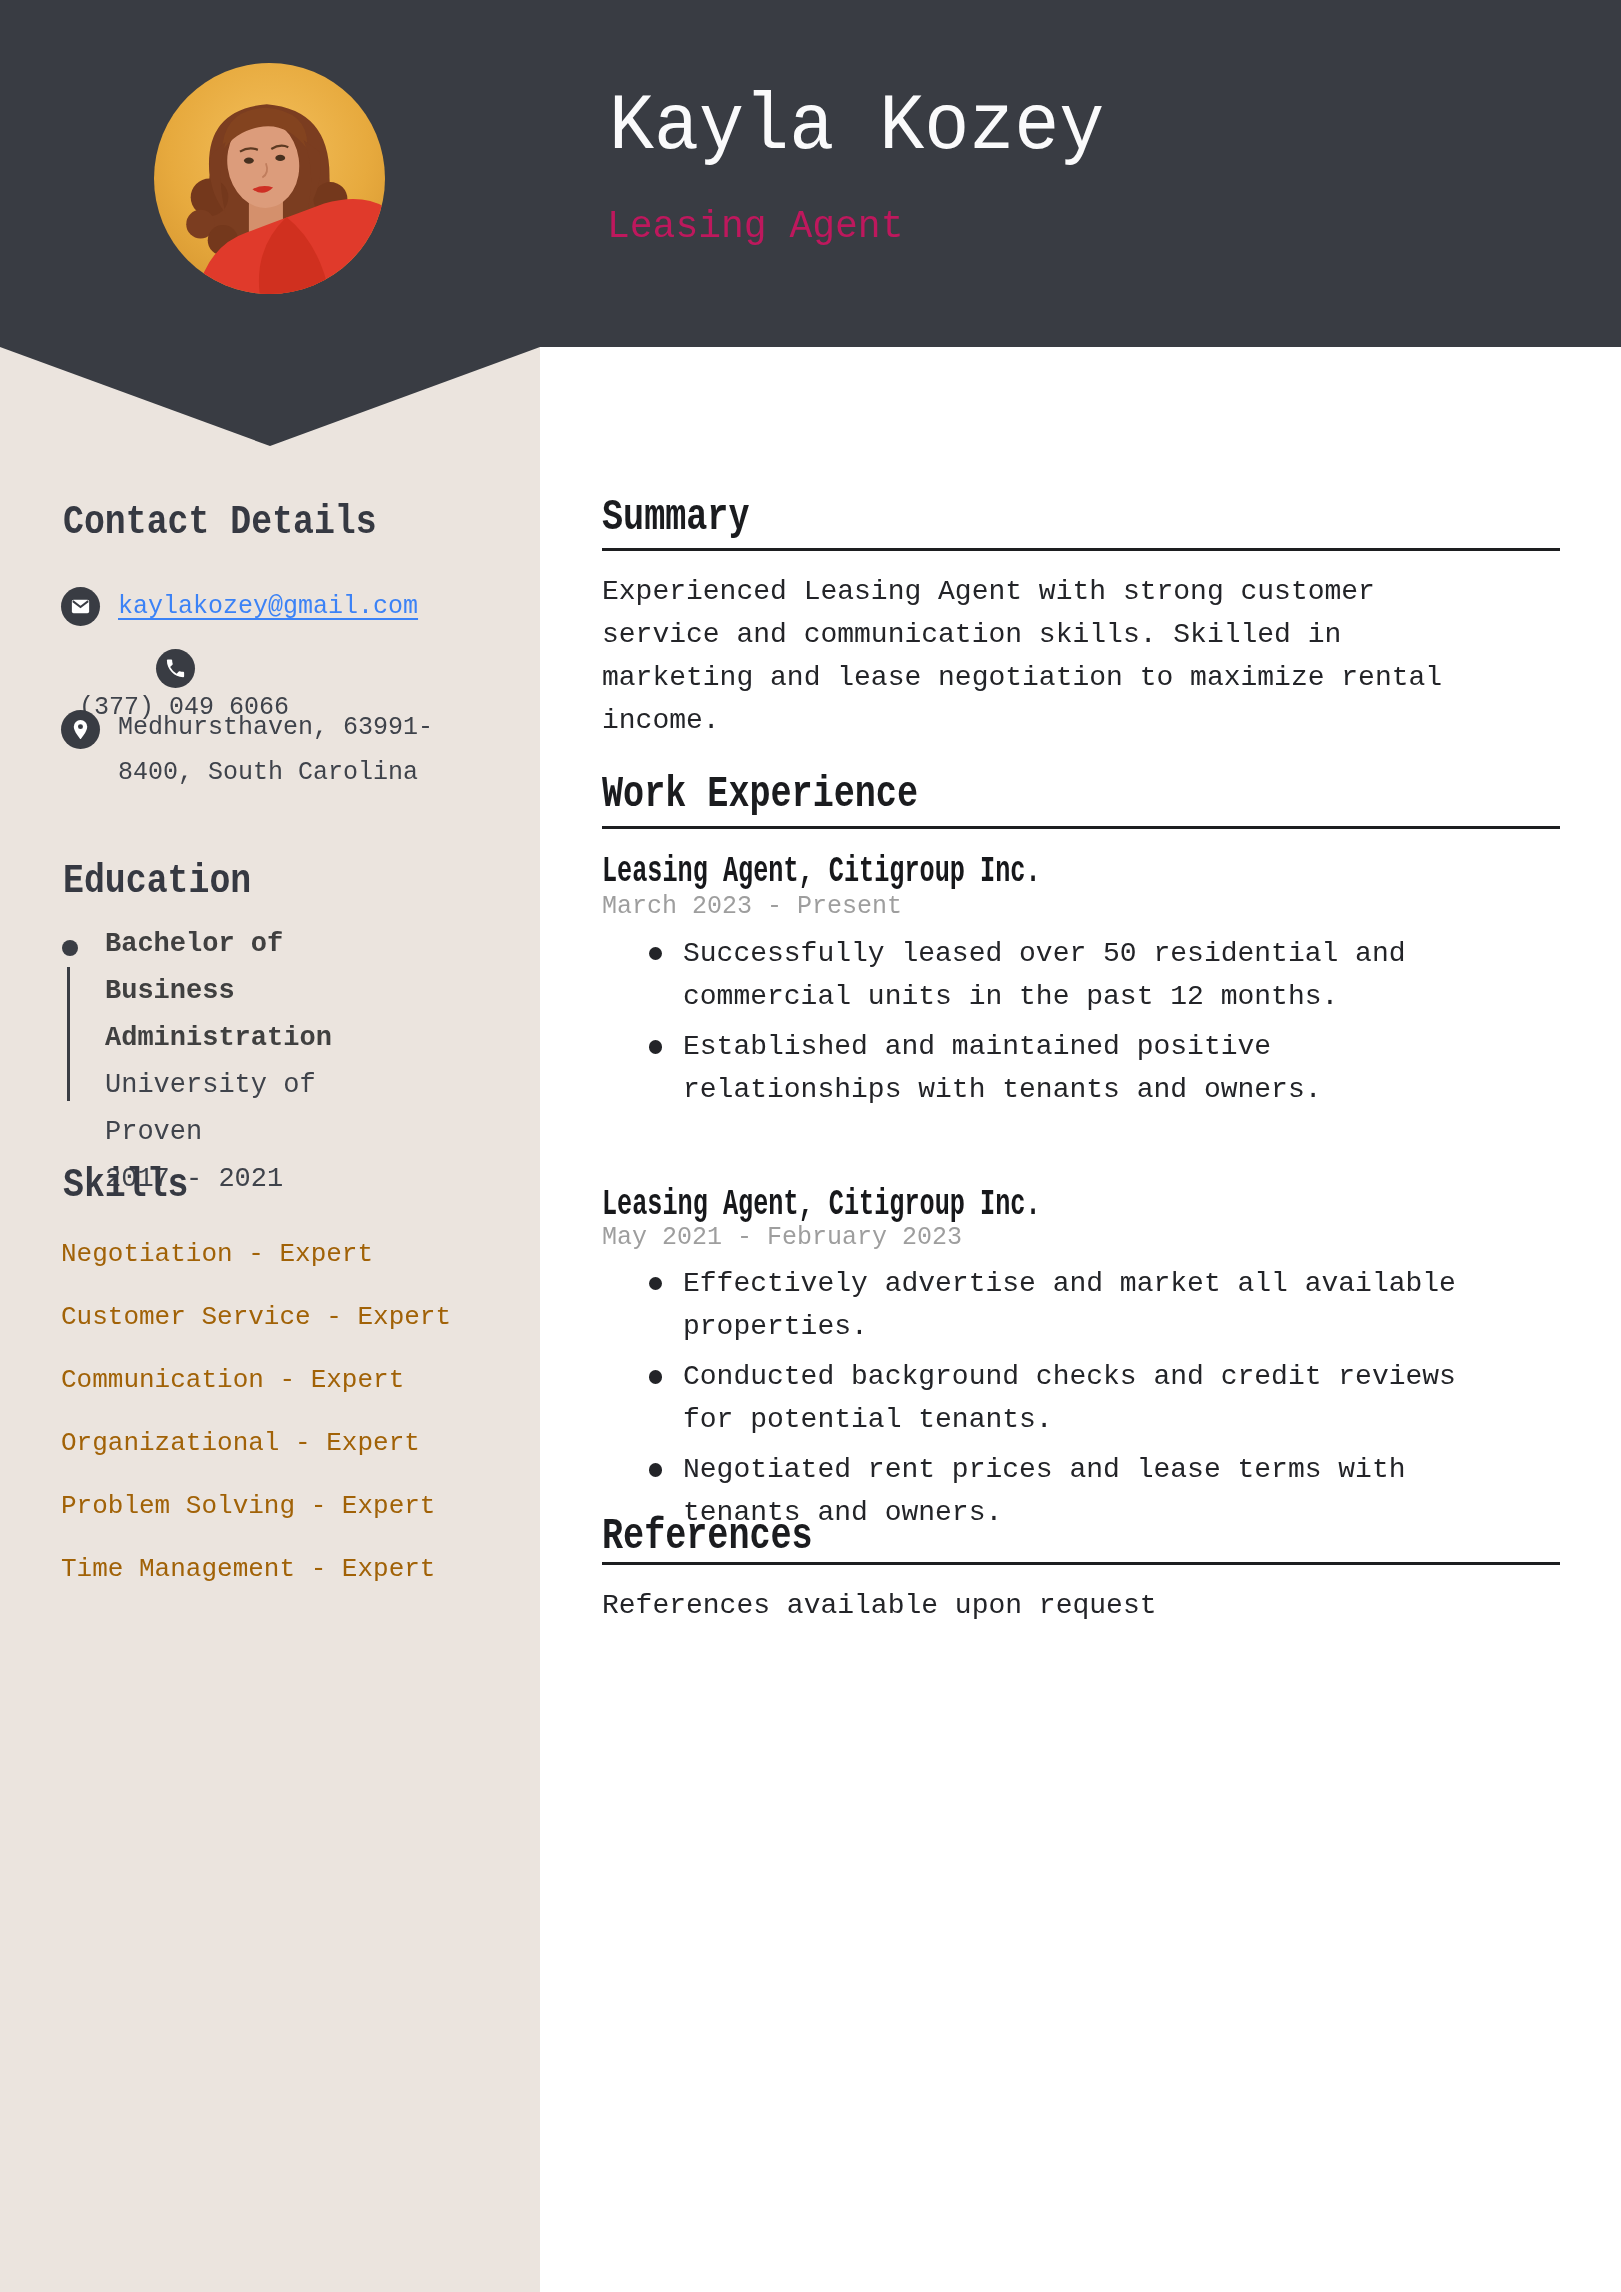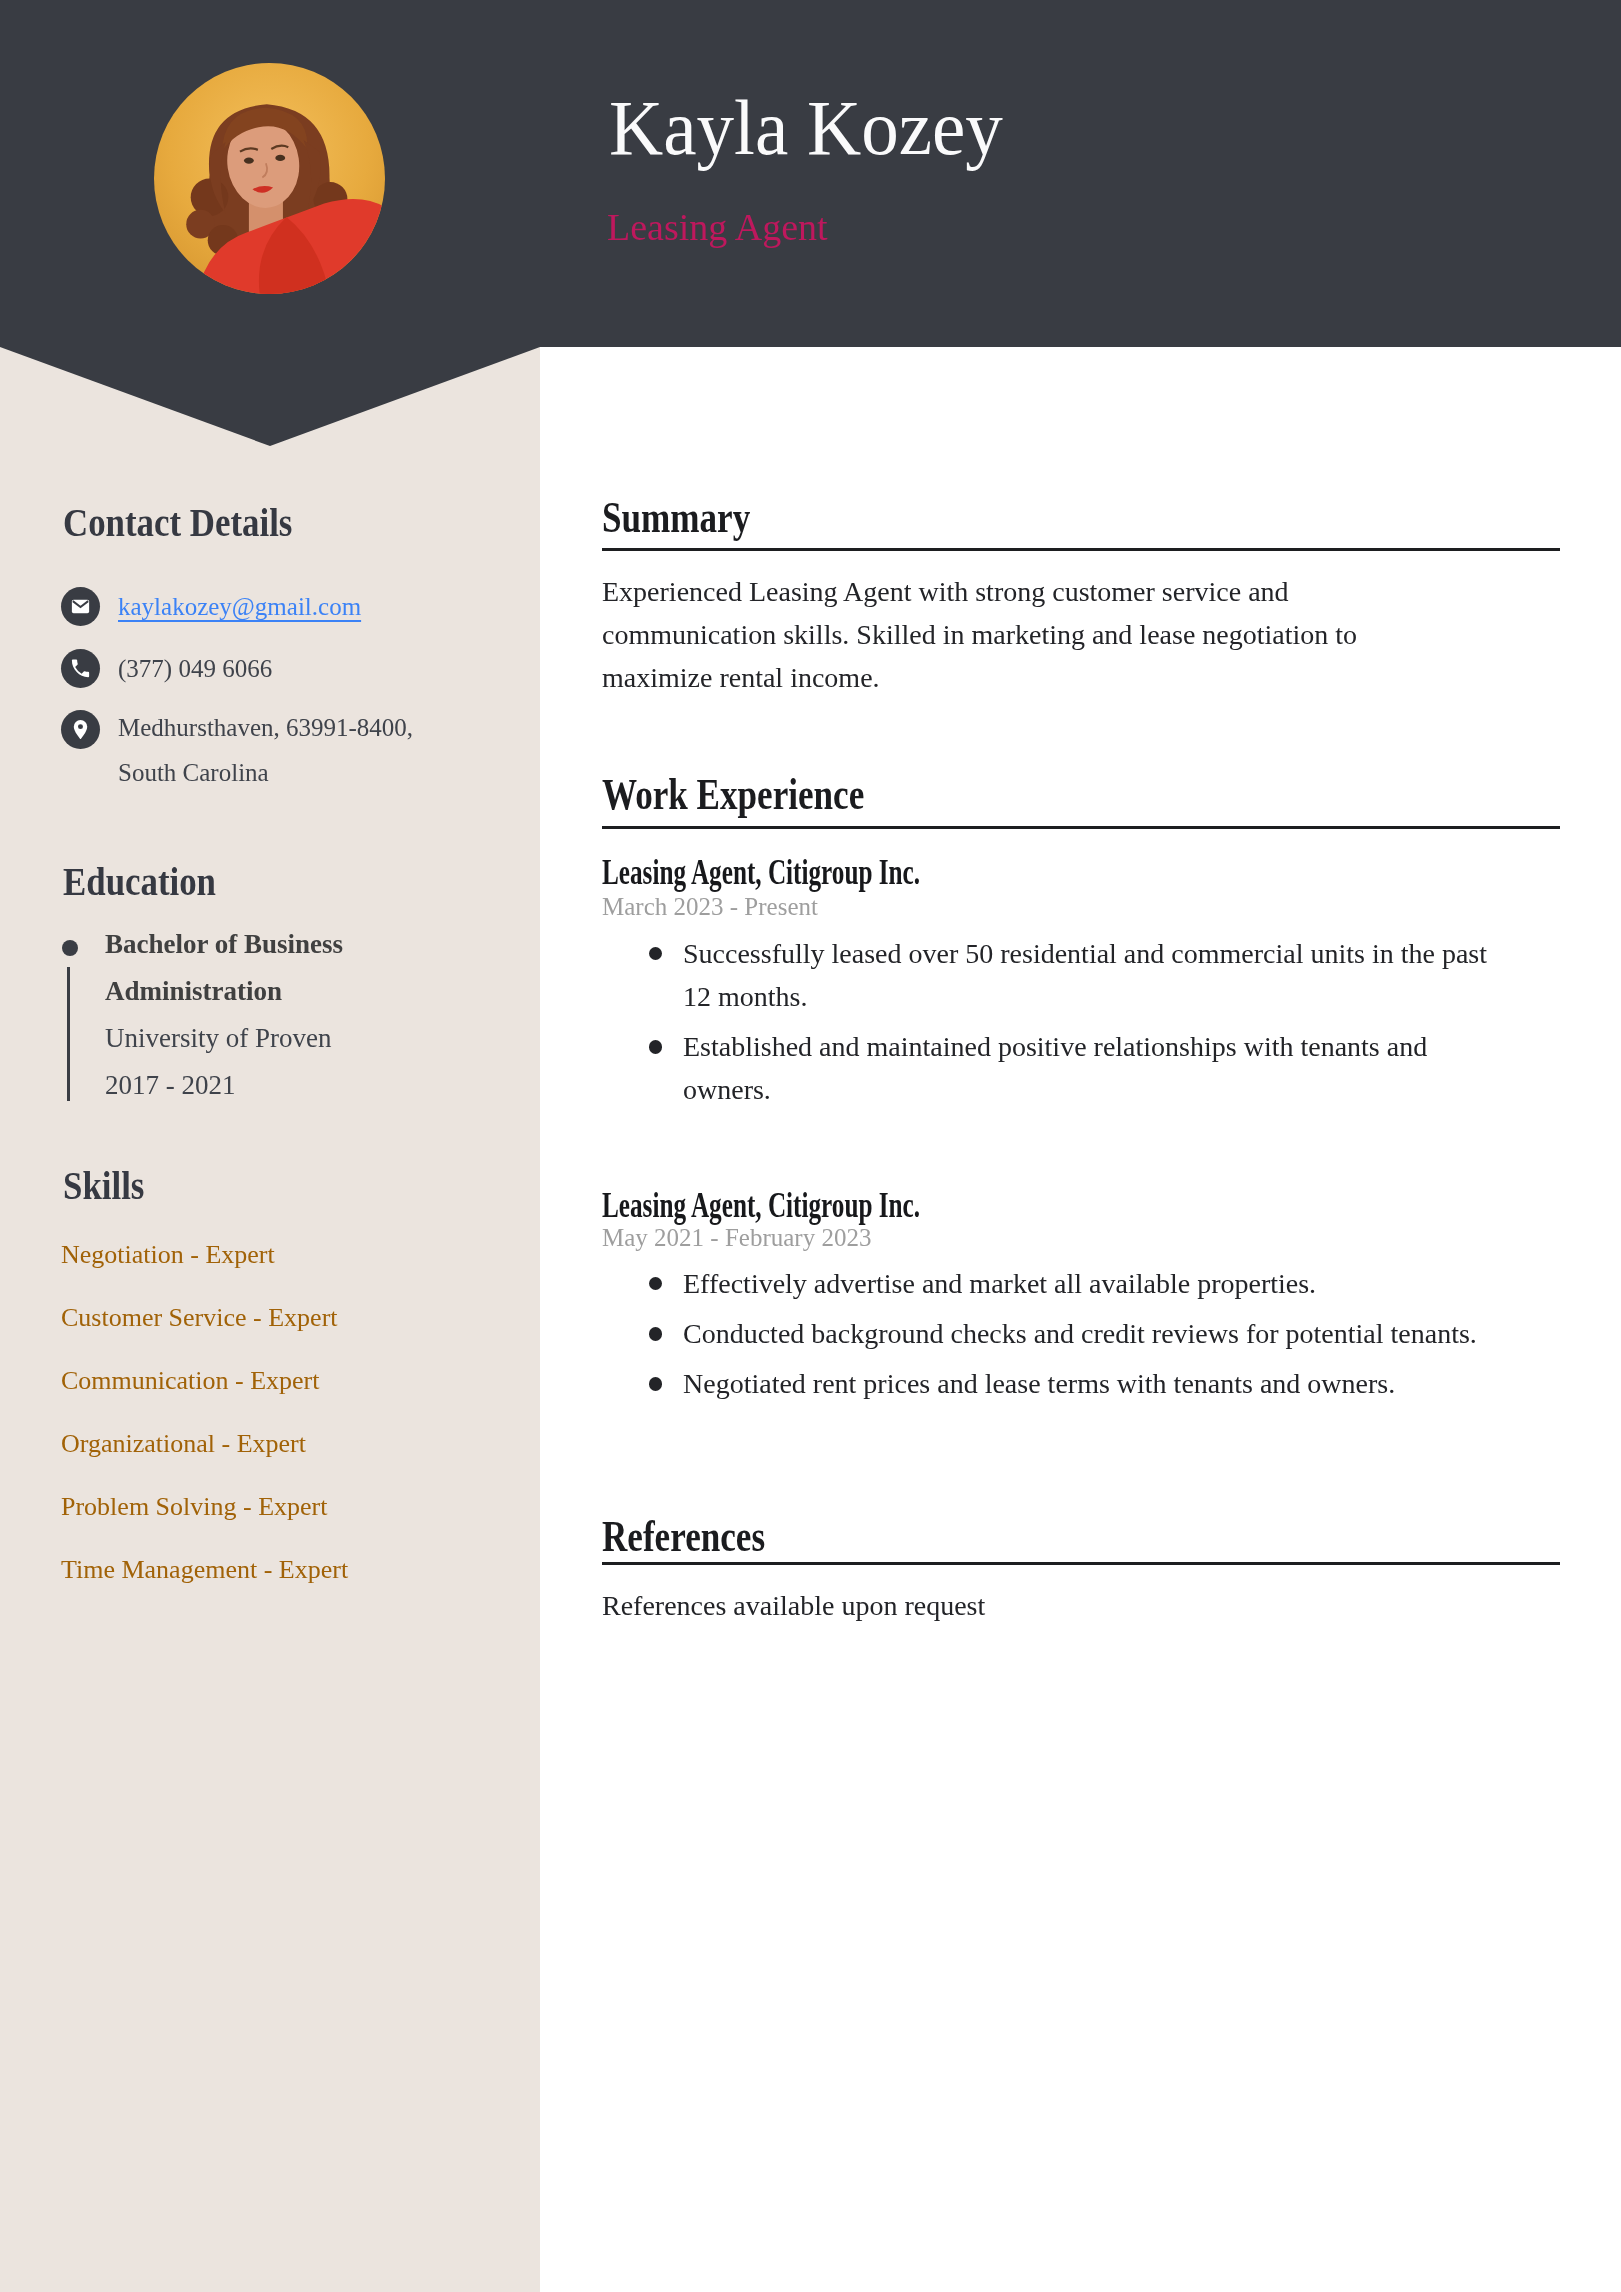--- a/index.html
+++ b/index.html
@@ -1,18 +1,18 @@
 <!DOCTYPE html>
 <html style="font-size:14.3px"><head>
 <meta charset="utf-8">
 <style>
   html,body{margin:0;padding:0;background:#fff;}
   .page{
     position:relative;width:1621px;height:2293px;background:#ffffff;overflow:hidden;
-    font-family:Liberation Serif, serif;
+    font-family:Liberation Mono, monospace;
   }
   
   .sidebar-bg{position:absolute;left:0;top:0;width:540px;height:2293px;background:#EBE4DE;}
   .header-band{position:absolute;left:0;top:0;width:1621px;height:347px;background:#393C43;}
   .header-chevron{position:absolute;left:0;top:347px;width:540px;height:99px;background:#393C43;
     -webkit-clip-path:polygon(0 0,100% 0,50% 100%);clip-path:polygon(0 0,100% 0,50% 100%);}
   
   .avatar{position:absolute;left:154px;top:63px;width:231px;height:231px;border-radius:50%;overflow:hidden;}
   .avatar svg{display:block;width:231px;height:231px;}
   .name{position:absolute;left:609px;top:88px;font-size:79px;line-height:79px;font-weight:400;color:#FAFAFB;
@@ -107,21 +107,21 @@
   <div class="contact-row" style="top:587px;">
     <span class="cicon">
       <svg viewBox="0 0 24 24">
         <rect x="3" y="5" width="18" height="14" rx="1.8" fill="#ffffff"></rect>
         <path d="M4 6.4l8 6.1 8-6.1" stroke="#393C43" stroke-width="2" fill="none"></path>
       </svg>
     </span>
     <span class="ctext"><a class="email-link" href="#">kaylakozey@gmail.com</a></span>
   </div>
 
-  <div class="contact-row" style="top:649px;">
+  <div class="contact-row" style="top:649px;flex-direction:column;">
     <span class="cicon">
       <svg viewBox="0 0 24 24">
         <path d="M6.62 10.79a15.05 15.05 0 0 0 6.59 6.59l2.2-2.2a1 1 0 0 1 1.01-.24c1.12.37 2.33.57 3.58.57a1 1 0 0 1 1 1V20a1 1 0 0 1-1 1C10.85 21 3 13.15 3 3.5A1 1 0 0 1 4 2.5h3.5a1 1 0 0 1 1 1c0 1.25.2 2.46.57 3.58a1 1 0 0 1-.25 1.01l-2.2 2.2z" fill="#ffffff"></path>
       </svg>
     </span>
     <span class="ctext">(377) 049 6066</span>
   </div>
 
   <div class="contact-row loc" style="top:710px;">
     <span class="cicon">

